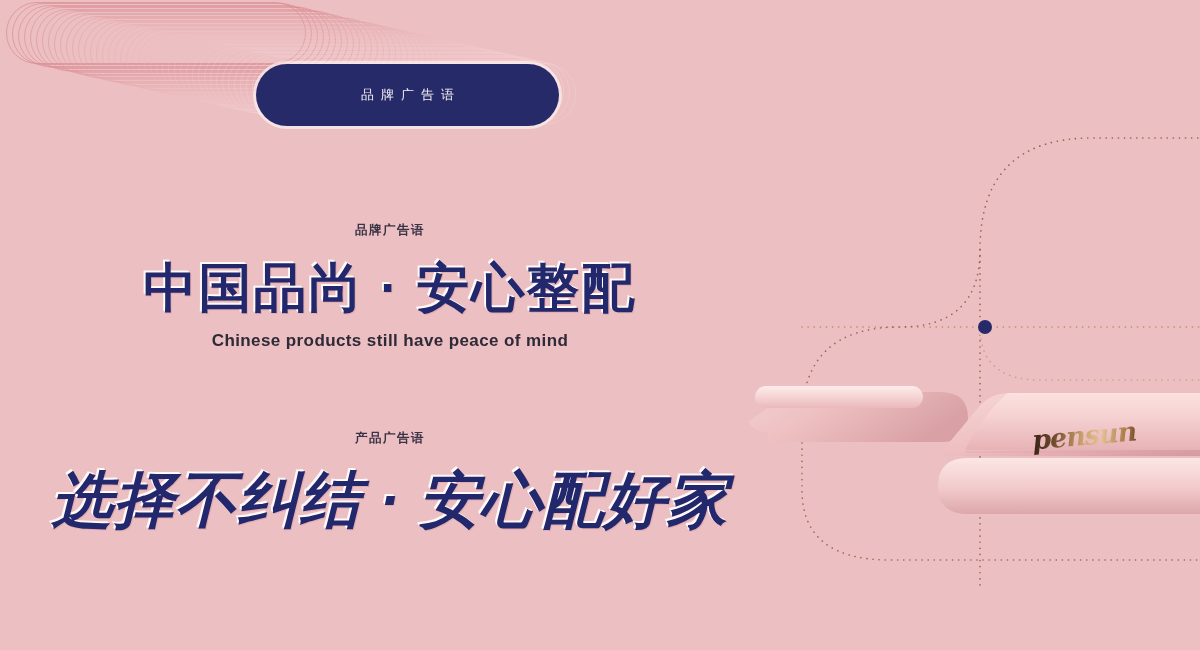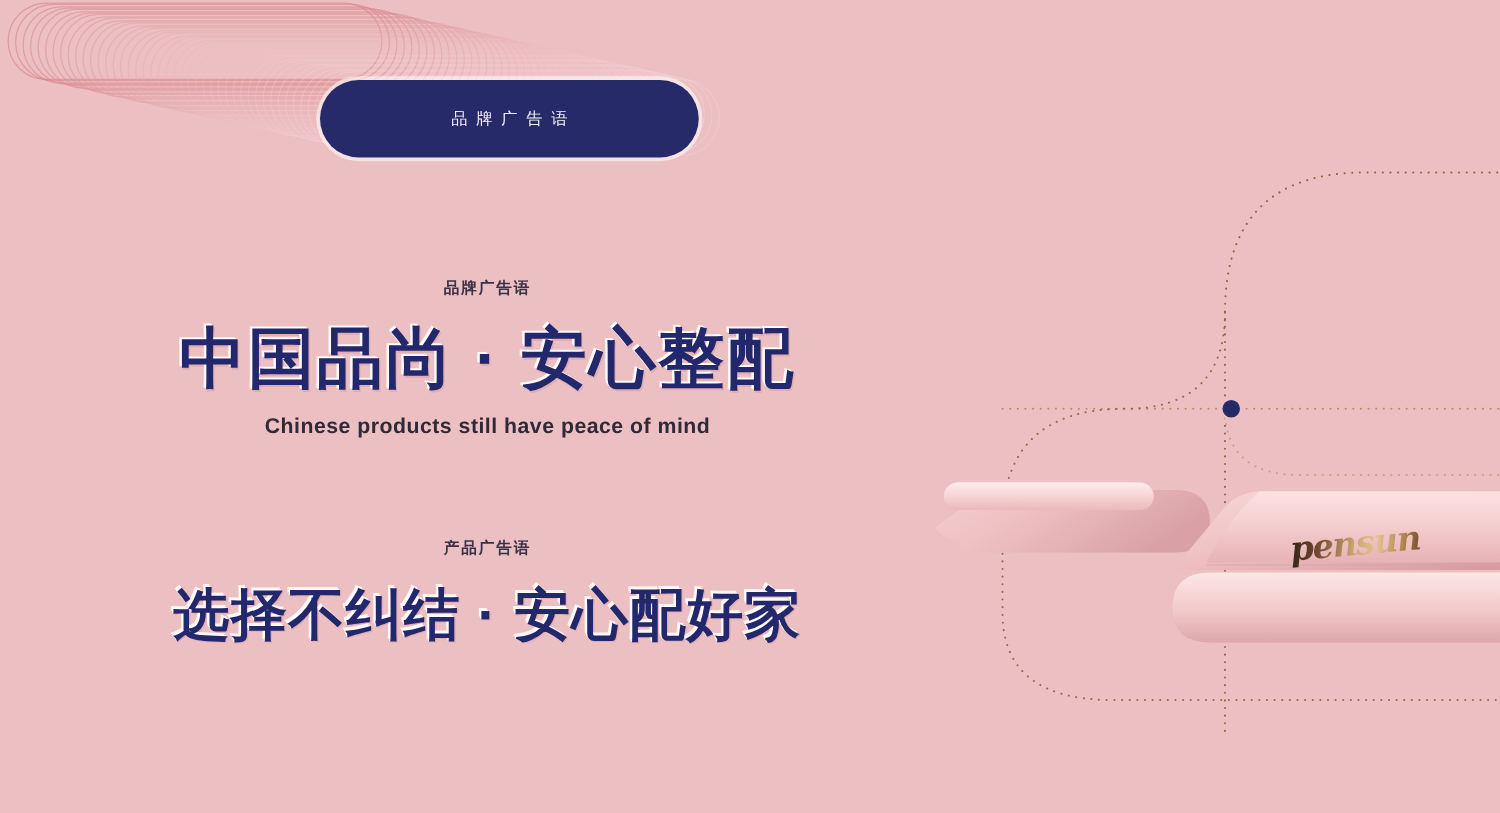--- a/index.html
+++ b/index.html
@@ -76,22 +76,23 @@
     color: #23276c;
     letter-spacing: 2px;
     margin: 0;
     text-shadow:
       -2px -2px 0 rgba(255,255,255,0.85),
       -1px -1px 0 rgba(255,255,255,0.85),
        1px  1px 0 rgba(214,150,155,0.45);
     white-space: nowrap;
   }
   .headline.big {
-    font-size: 45px;
+    font-size: 61px;
     letter-spacing: 1px;
+    font-style: italic;
   }
   .subline {
     font-size: 17px;
     color: #2e2a38;
     font-weight: 600;
     letter-spacing: 0.4px;
     margin: 16px 0 0 0;
   }
 
   #slogan-brand  { left: 0px; top: 222px; width: 780px; }

